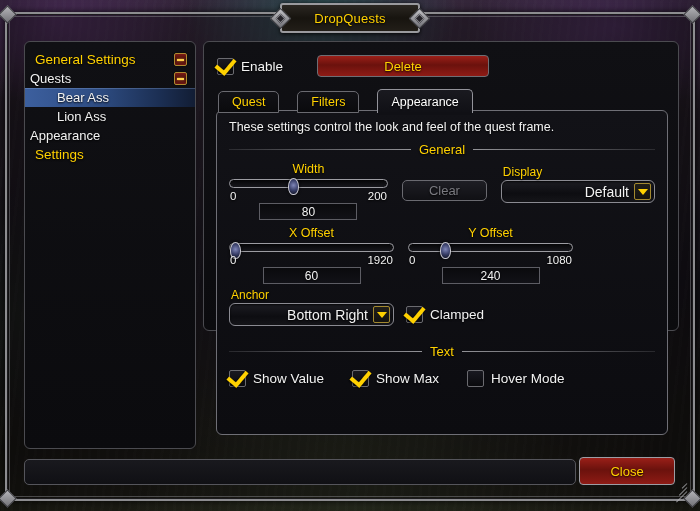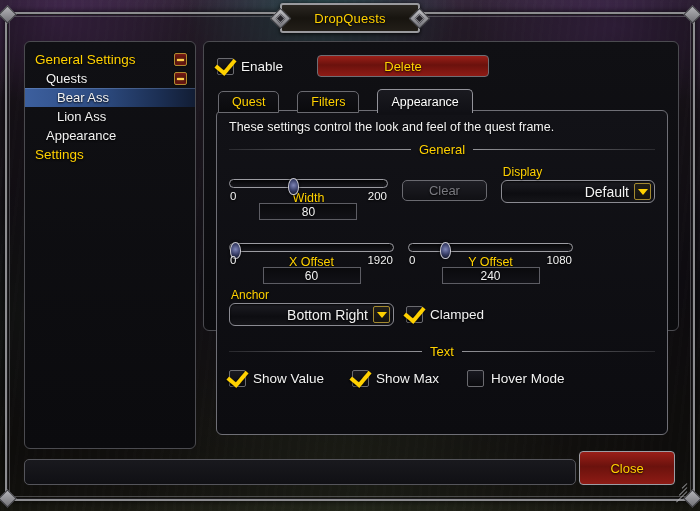--- a/index.html
+++ b/index.html
@@ -134,21 +134,21 @@
     align-items: center;
     padding-right: 8px;
     cursor: pointer;
   }
   .tree-label {
     font-size: 13px;
     text-shadow: 0 1px 2px #000;
     white-space: nowrap;
   }
   .tree-row.lvl0 .tree-label { color: #ffd100; padding-left: 10px; font-size: 13.5px; }
-  .tree-row.lvl1 .tree-label { color: #f2f2f2; padding-left: 21px; }
+  .tree-row.lvl1 .tree-label { color: #f2f2f2; padding-left: 5px; }
   .tree-row.lvl2 .tree-label { color: #f2f2f2; padding-left: 32px; }
 
   .tree-row.selected {
     background: linear-gradient(90deg, #3c5f9e 0%, #2d4b80 45%, #1b2e52 80%, #121d34 100%);
     box-shadow: inset 0 1px 0 rgba(150,180,230,0.30);
   }
 
   .toggle-btn {
     position: absolute;
     right: 8px; top: 3px;
@@ -300,21 +300,20 @@
     width: 165px;
     height: 44px;
   }
   .slider .s-title {
     position: absolute;
     top: -13px; left: 0; right: 0;
     text-align: center;
     color: #ffd100;
     font-size: 12.5px;
     text-shadow: 0 1px 2px #000;
-    margin-top: 29px;
   }
   .track {
     position: absolute;
     left: 0; right: 0; top: 4px;
     height: 9px;
     border: 1px solid #9c9ca2;
     border-radius: 5px;
     background: linear-gradient(180deg, #050507, #17171c);
   }
   .thumb {
@@ -424,21 +423,21 @@
     position: absolute;
     left: 17px; bottom: 14px;
     width: 552px; height: 26px;
     border: 1px solid #55555b;
     border-radius: 5px;
     background: linear-gradient(180deg, #19191e, #101014);
   }
   .btn-close {
     position: absolute;
     right: 18px; bottom: 14px;
-    width: 96px; height: 34px;
+    width: 96px; height: 28px;
     border: 1px solid #9d9da4;
     border-radius: 4px;
     background: linear-gradient(180deg, #9a1f18 0%, #6b120d 45%, #8e1b15 100%);
     color: #ffd100;
     font-size: 13px;
     font-family: "Liberation Sans", sans-serif;
     text-shadow: 0 1px 2px #000;
     cursor: pointer;
   }
   .grip {

